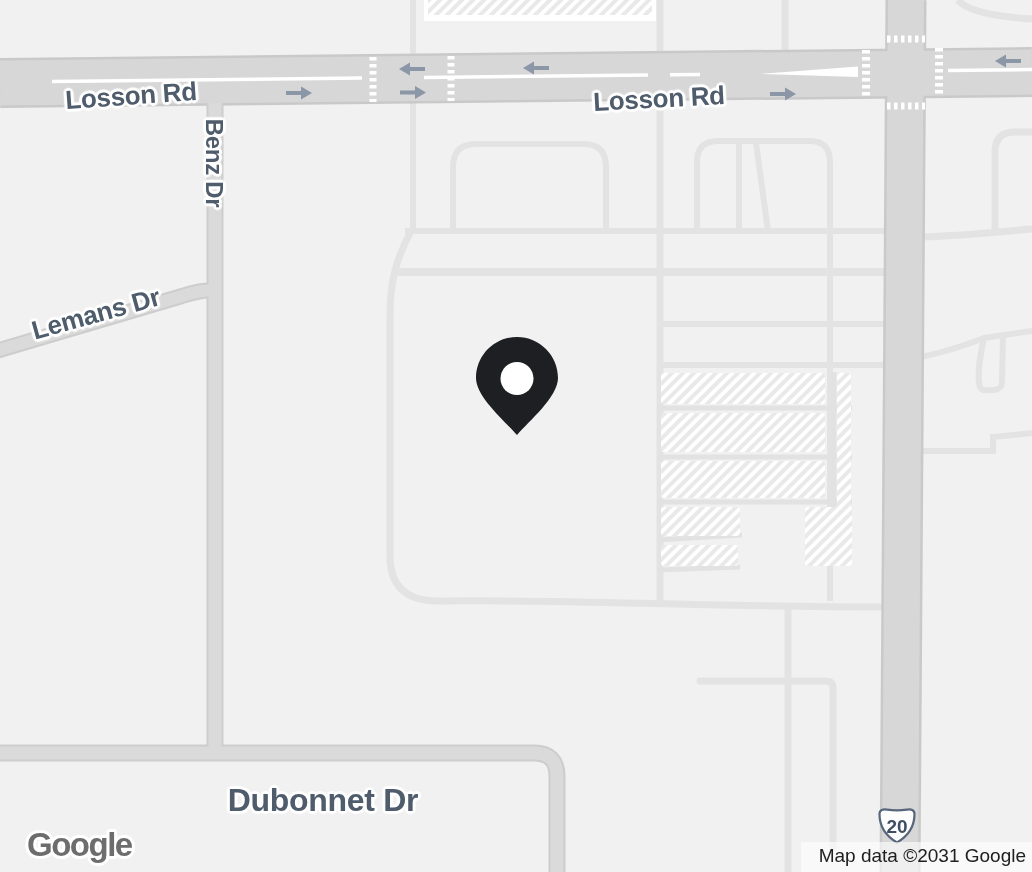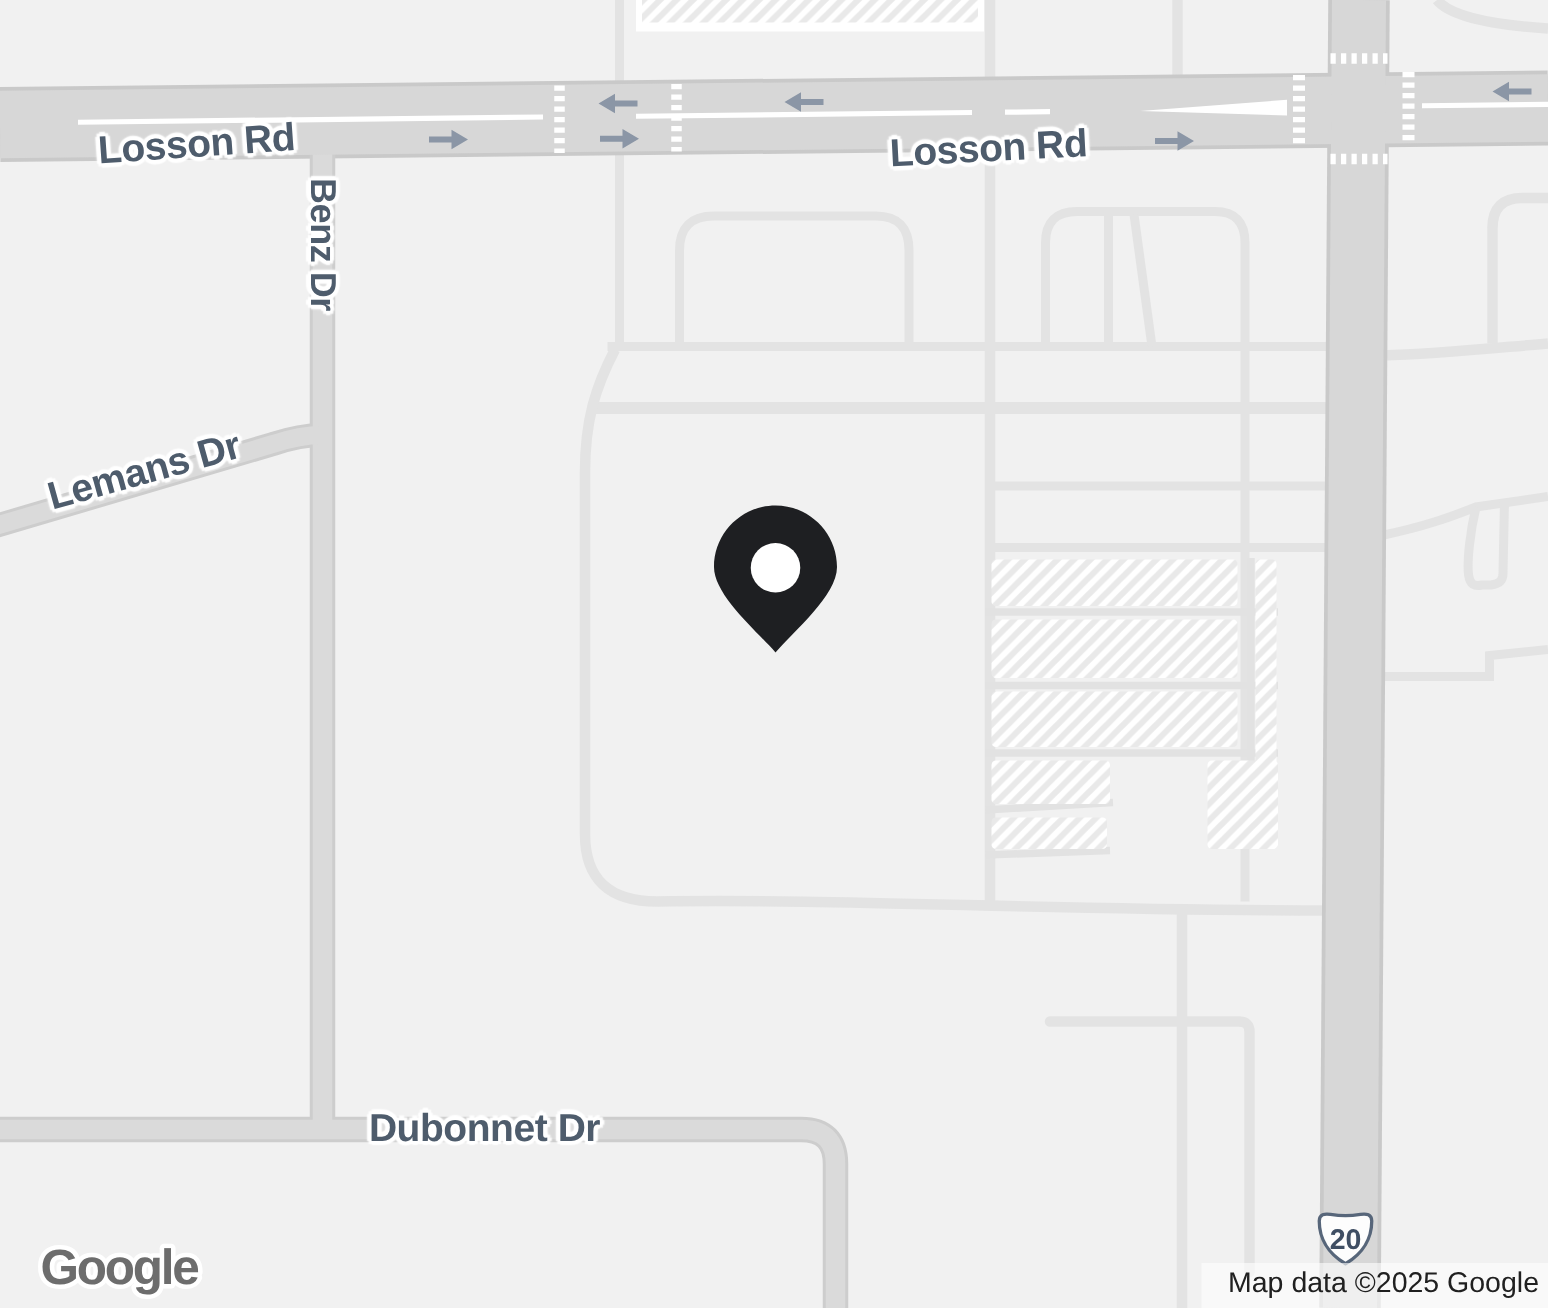--- a/index.html
+++ b/index.html
@@ -135,16 +135,16 @@
       <circle cx="517" cy="378.5" r="16.5" fill="#ffffff"></circle>
     </g>
 
     <text x="27" y="856" font-size="33" font-weight="bold" letter-spacing="-1.5" fill="#6d6d6d" stroke="#ffffff" stroke-width="6" paint-order="stroke" stroke-linejoin="round" font-family="Liberation Sans, sans-serif">Google</text>
   </svg>
 
   <div class="map-label" style="left:131px;top:96px;--rot:-4deg;font-size:26px">Losson Rd</div>
   <div class="map-label" style="left:659px;top:99px;--rot:-3deg;font-size:26px">Losson Rd</div>
   <div class="map-label" style="left:214px;top:163px;--rot:90deg;font-size:24px">Benz Dr</div>
   <div class="map-label" style="left:96px;top:314px;--rot:-15.5deg;font-size:26px">Lemans Dr</div>
-  <div class="map-label" style="left:323px;top:752px;font-size:26px">Dubonnet Dr</div>
+  <div class="map-label" style="left:323px;top:800px;font-size:32px">Dubonnet Dr</div>
 
-  <div class="attribution">Map data ©2025 Google</div>
+  <div class="attribution">Map data ©2031 Google</div>
 </div>
 
 </body></html>

